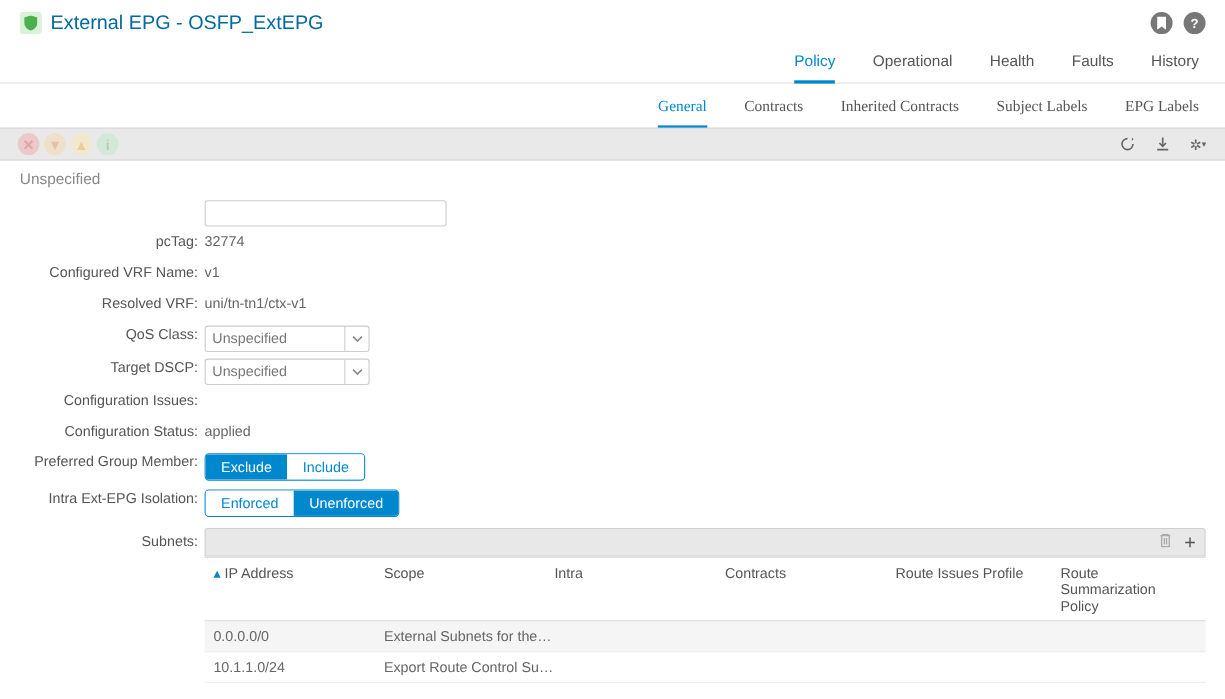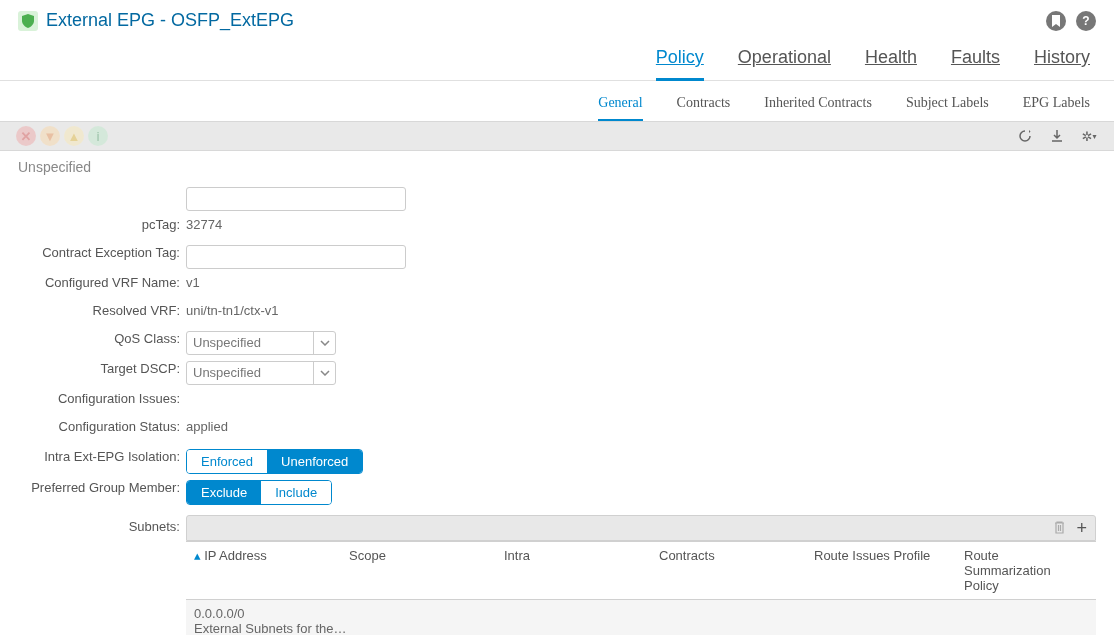--- a/index.html
+++ b/index.html
@@ -61,23 +61,22 @@
       display: flex;
       justify-content: flex-end;
       gap: 34px;
       padding: 4px 24px 0 24px;
       border-bottom: 1px solid #e0e0e0;
     }
     .tab-primary {
       padding: 6px 0 10px 0;
       color: #555;
       cursor: pointer;
-      font-size: 18px;
+      font-size: 14px;
       margin-bottom: -1px;
-      text-decoration: underline;
     }
     .tab-primary.active {
       color: #0088ce;
       border-bottom: 3px solid #0088ce;
       font-weight: 500;
     }
     .tabs-secondary {
       display: flex;
       justify-content: flex-end;
       gap: 34px;
@@ -229,21 +228,20 @@
       padding: 6px 8px;
       font-size: 13px;
       color: #555;
     }
     .subnets-row {
       display: flex;
       padding: 6px 8px;
       font-size: 13px;
       color: #666;
       border-bottom: 1px solid #eee;
-      flex-direction: column;
     }
     .subnets-row.odd { background: #f5f5f5; }
     .col-ip { width: 155px; }
     .col-scope { width: 155px; white-space: nowrap; overflow: hidden; text-overflow: ellipsis; }
     .col-name { width: 155px; }
     .col-agg { width: 155px; }
     .col-route { width: 150px; }
     .col-summ { flex: 1; }
     .sort-asc::before { content: "▴ "; color: #0088ce; }
   </style>
@@ -314,24 +312,20 @@
   <div class="form-row">
     <div class="form-label"></div>
     <input class="text-input small" type="text" style="">
   </div>
 
   <div class="form-row">
     <div class="form-label">pcTag:</div>
     <div class="form-value">32774</div>
   </div>
 
-  <div class="form-row">
-    <div class="form-label">Contract Exception Tag:</div>
-    <input class="text-input small" type="text" value="" style="">
-  </div>
 
   <div class="form-row">
     <div class="form-label">Configured VRF Name:</div>
     <div class="form-value">v1</div>
   </div>
 
   <div class="form-row">
     <div class="form-label">Resolved VRF:</div>
     <div class="form-value">uni/tn-tn1/ctx-v1</div>
   </div>
@@ -363,33 +357,33 @@
   <div class="form-row">
     <div class="form-label">Configuration Issues:</div>
     <div class="form-value"></div>
   </div>
 
   <div class="form-row">
     <div class="form-label">Configuration Status:</div>
     <div class="form-value">applied</div>
   </div>
 
+  <div class="form-row" style="margin-top:4px;">
+    <div class="form-label">Preferred Group Member:</div>
+    <div class="btn-group">
+      <div class="seg active">Exclude</div>
+      <div class="seg">Include</div>
+    </div>
+  </div>
+
   <div class="form-row" style="margin-top:8px;">
     <div class="form-label">Intra Ext-EPG Isolation:</div>
     <div class="btn-group">
       <div class="seg">Enforced</div>
       <div class="seg active">Unenforced</div>
-    </div>
-  </div>
-
-  <div class="form-row" style="margin-top:4px;">
-    <div class="form-label">Preferred Group Member:</div>
-    <div class="btn-group">
-      <div class="seg active">Exclude</div>
-      <div class="seg">Include</div>
     </div>
   </div>
 
   <div class="form-row subnets-label-row" style="margin-top:10px; align-items: stretch;">
     <div class="form-label" style="padding-top:4px;">Subnets:</div>
     <div class="subnets-table-wrap">
       <div class="subnets-header-bar">
         <span class="trash-icon"><svg width="13" height="14" viewBox="0 0 13 14" fill="none" stroke="#aaa" stroke-width="1.2">
               <path d="M2 3 H11 M4 3 V2 H9 V3 M3 3 V13 H10 V3 M5.5 5 V11 M7.5 5 V11"></path>
             </svg></span>

